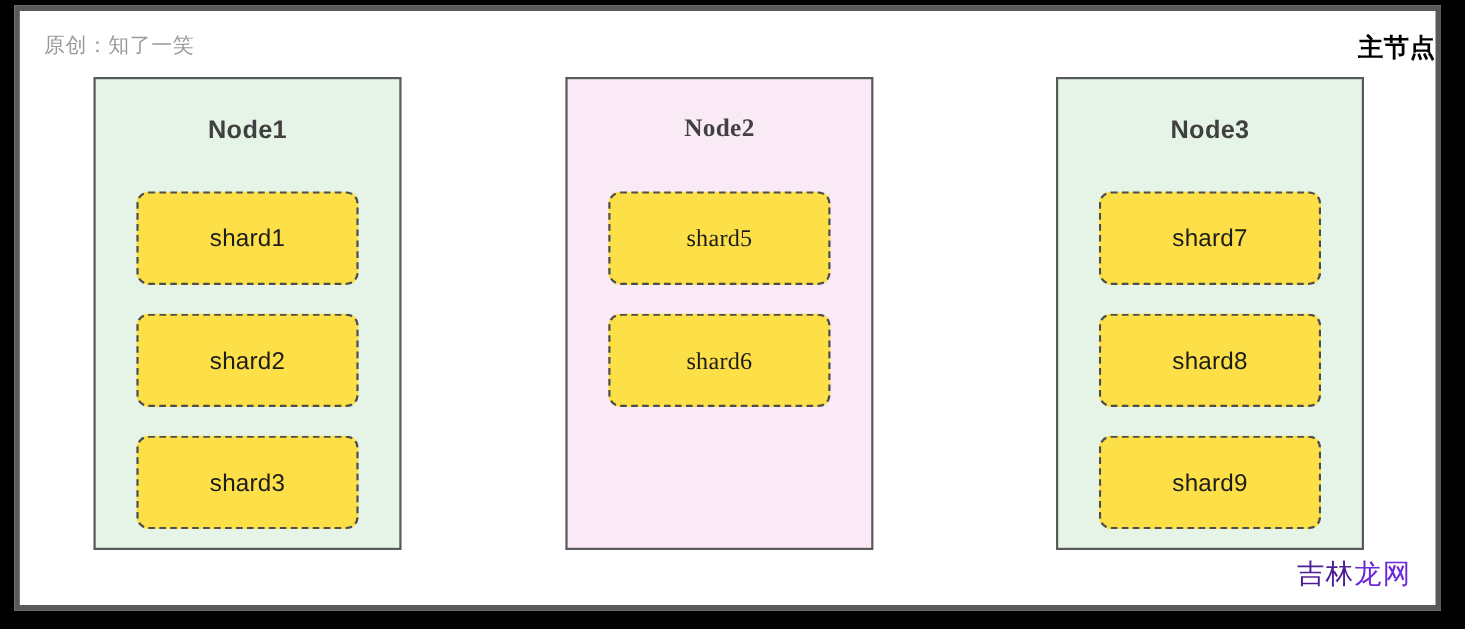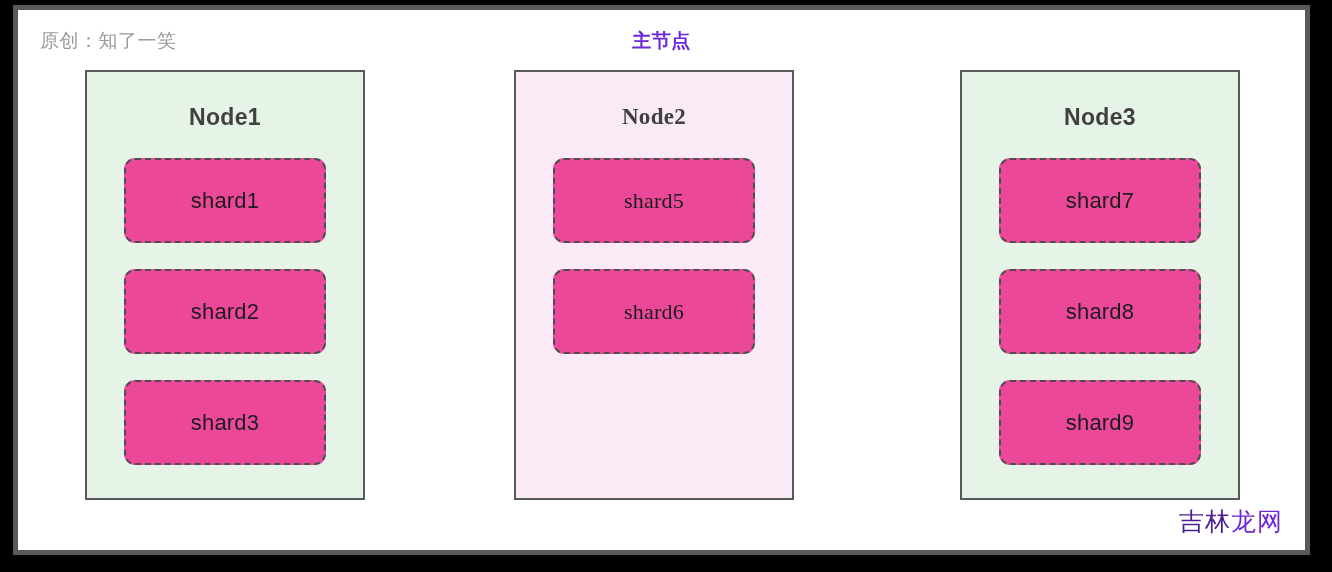--- a/index.html
+++ b/index.html
@@ -44,24 +44,24 @@
     letter-spacing: 0.5px;
     white-space: nowrap;
   }
 
   
   #master-title {
     position: absolute;
     left: 0;
     top: 18px;
     width: 100%;
-    text-align: center;
-    font-size: 19px;
+    text-align: right;
+    font-size: 23px;
     font-weight: bold;
-    color: #6d28d9;
+    color: #000000;
     letter-spacing: 0.5px;
   }
 
   
   #nodes-row {
     position: absolute;
     left: 0;
     top: 60px;
     width: 100%;
     height: 435px;
@@ -95,24 +95,24 @@
   }
 
   .shards {
     position: absolute;
     left: 0;
     top: 86px;
     width: 100%;
   }
 
   .shard-box {
-    margin: 0 auto 26px auto;
+    margin: 16px auto 26px auto;
     width: 202px;
     height: 85px;
-    background: #ec4899;
+    background: #fde047;
     border: 2px dashed #4d4d4d;
     border-radius: 11px;
     box-sizing: border-box;
     display: flex;
     align-items: center;
     justify-content: center;
   }
   .shard-box:last-child { margin-bottom: 0; text-align: center; }
 
   .shard-label {

